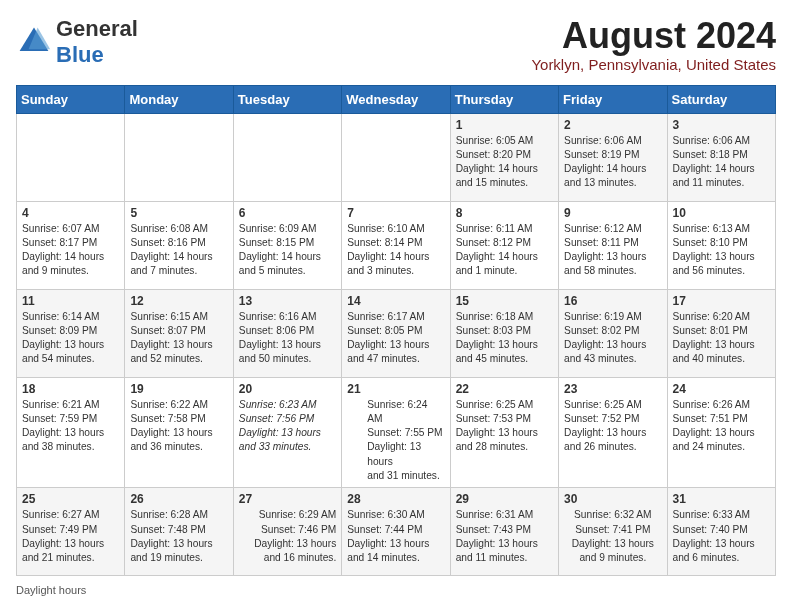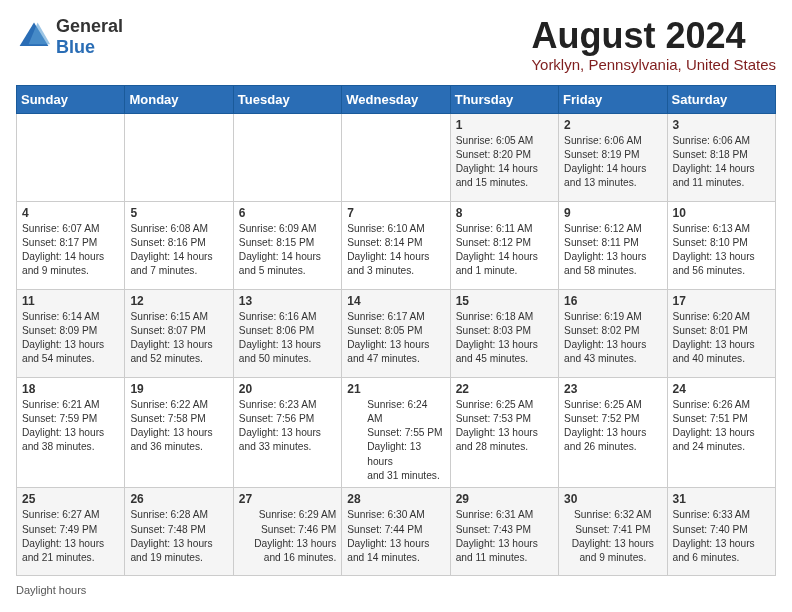--- a/index.html
+++ b/index.html
@@ -16,32 +16,32 @@
       align-items: flex-start;
       margin-bottom: 12px;
     }
     .logo {
       display: flex;
       align-items: center;
     }
     .logo-text {
       display: flex;
       flex-direction: column;
-      font-size: 18px;
+      font-size: 22px;
       font-weight: bold;
     }
     .logo-general { color: #333; }
     .logo-blue { color: #2a6db5; }
     .logo-icon {
       width: 36px;
       height: 36px;
       margin-right: 4px;
     }
     .title-block {
-      text-align: left;
+      text-align: right;
     }
     .month-year {
       font-size: 36px;
       font-weight: bold;
       color: #222;
       line-height: 1.1;
     }
     .location {
       font-size: 15px;
       color: #7f1d1d;
@@ -267,21 +267,21 @@
         </td>
         <td>
           <span class="day-num">19</span>
           <div class="day-info" style="white-space: pre-line;">Sunrise: 6:22 AM
 Sunset: 7:58 PM
 Daylight: 13 hours
 and 36 minutes.</div>
         </td>
         <td>
           <span class="day-num">20</span>
-          <div class="day-info" style="white-space: pre-line;">Sunrise: 6:23 AM
+          <div class="day-info" style="white-space: pre-line; font-style: italic;">Sunrise: 6:23 AM
 Sunset: 7:56 PM
 Daylight: 13 hours
 and 33 minutes.</div>
         </td>
         <td>
           <span class="day-num">21</span>
           <div class="day-info" style="white-space: pre-line; margin-left: 20px;">Sunrise: 6:24 AM
 Sunset: 7:55 PM
 Daylight: 13 hours
 and 31 minutes.</div>

